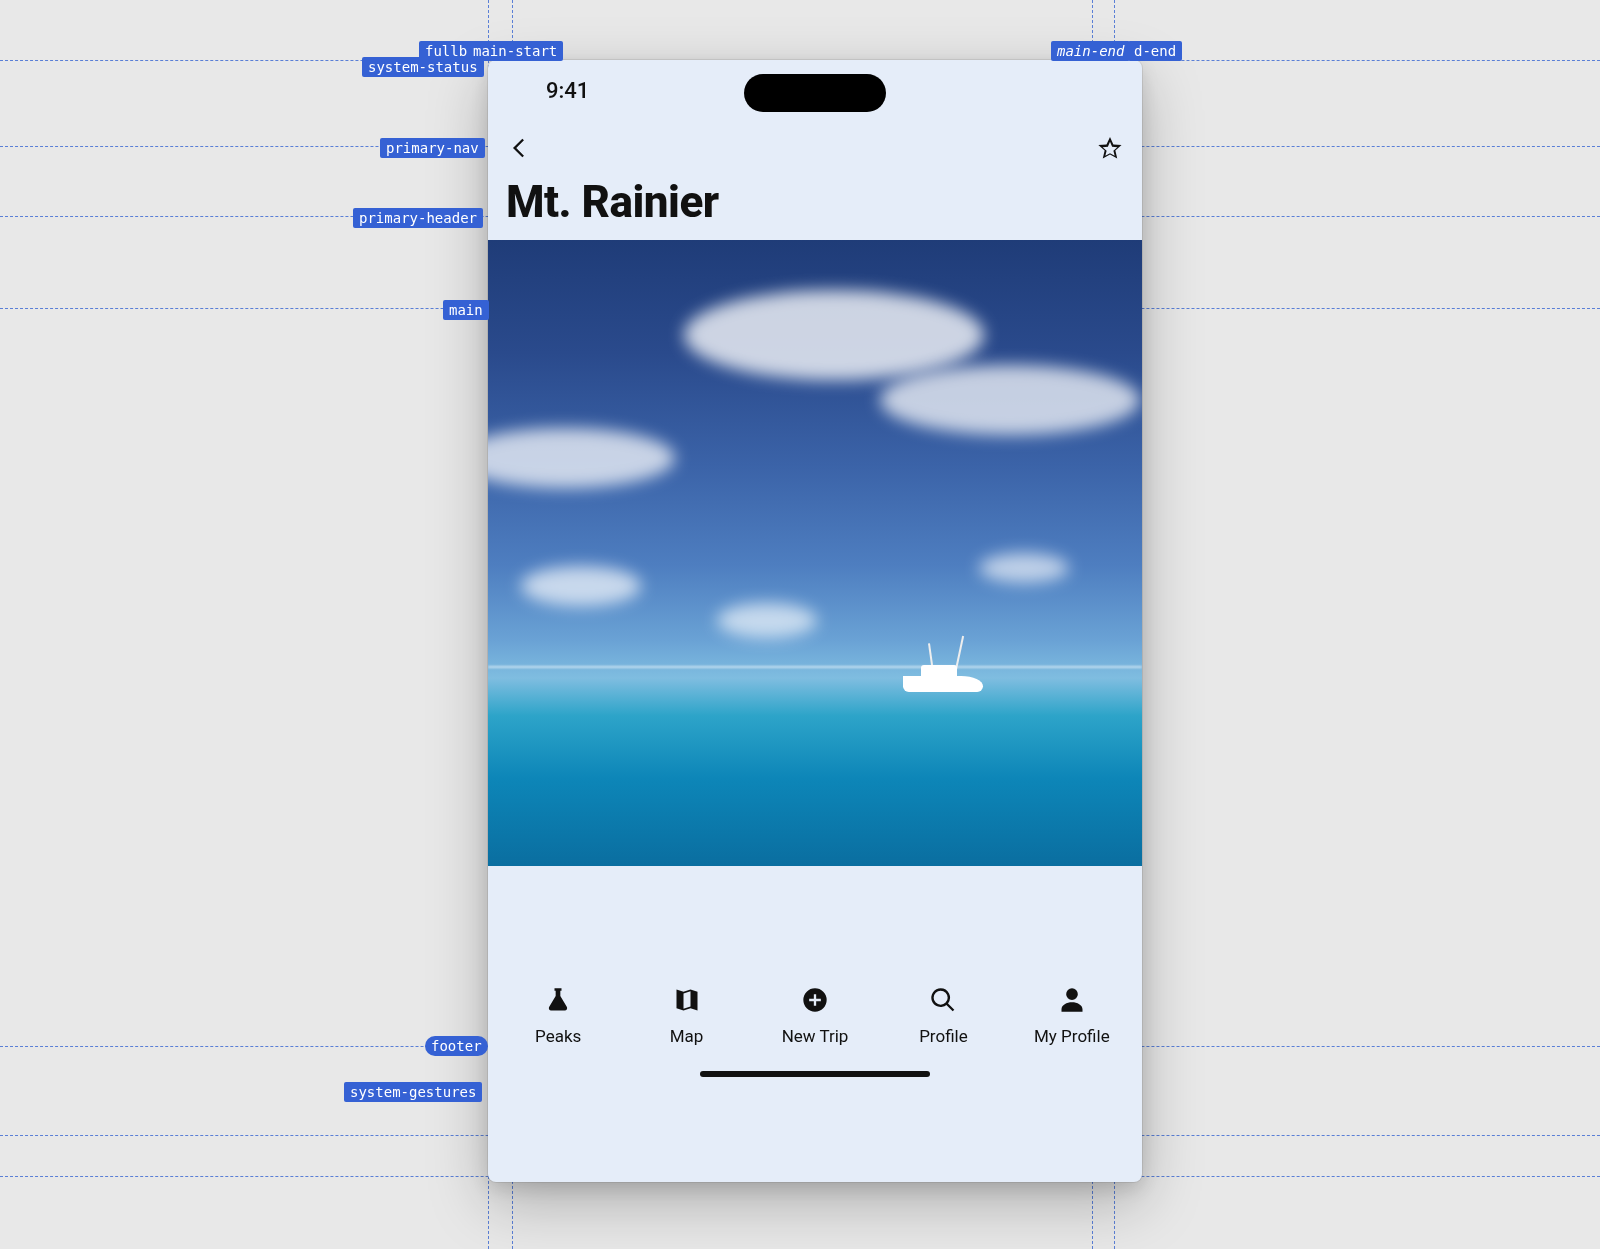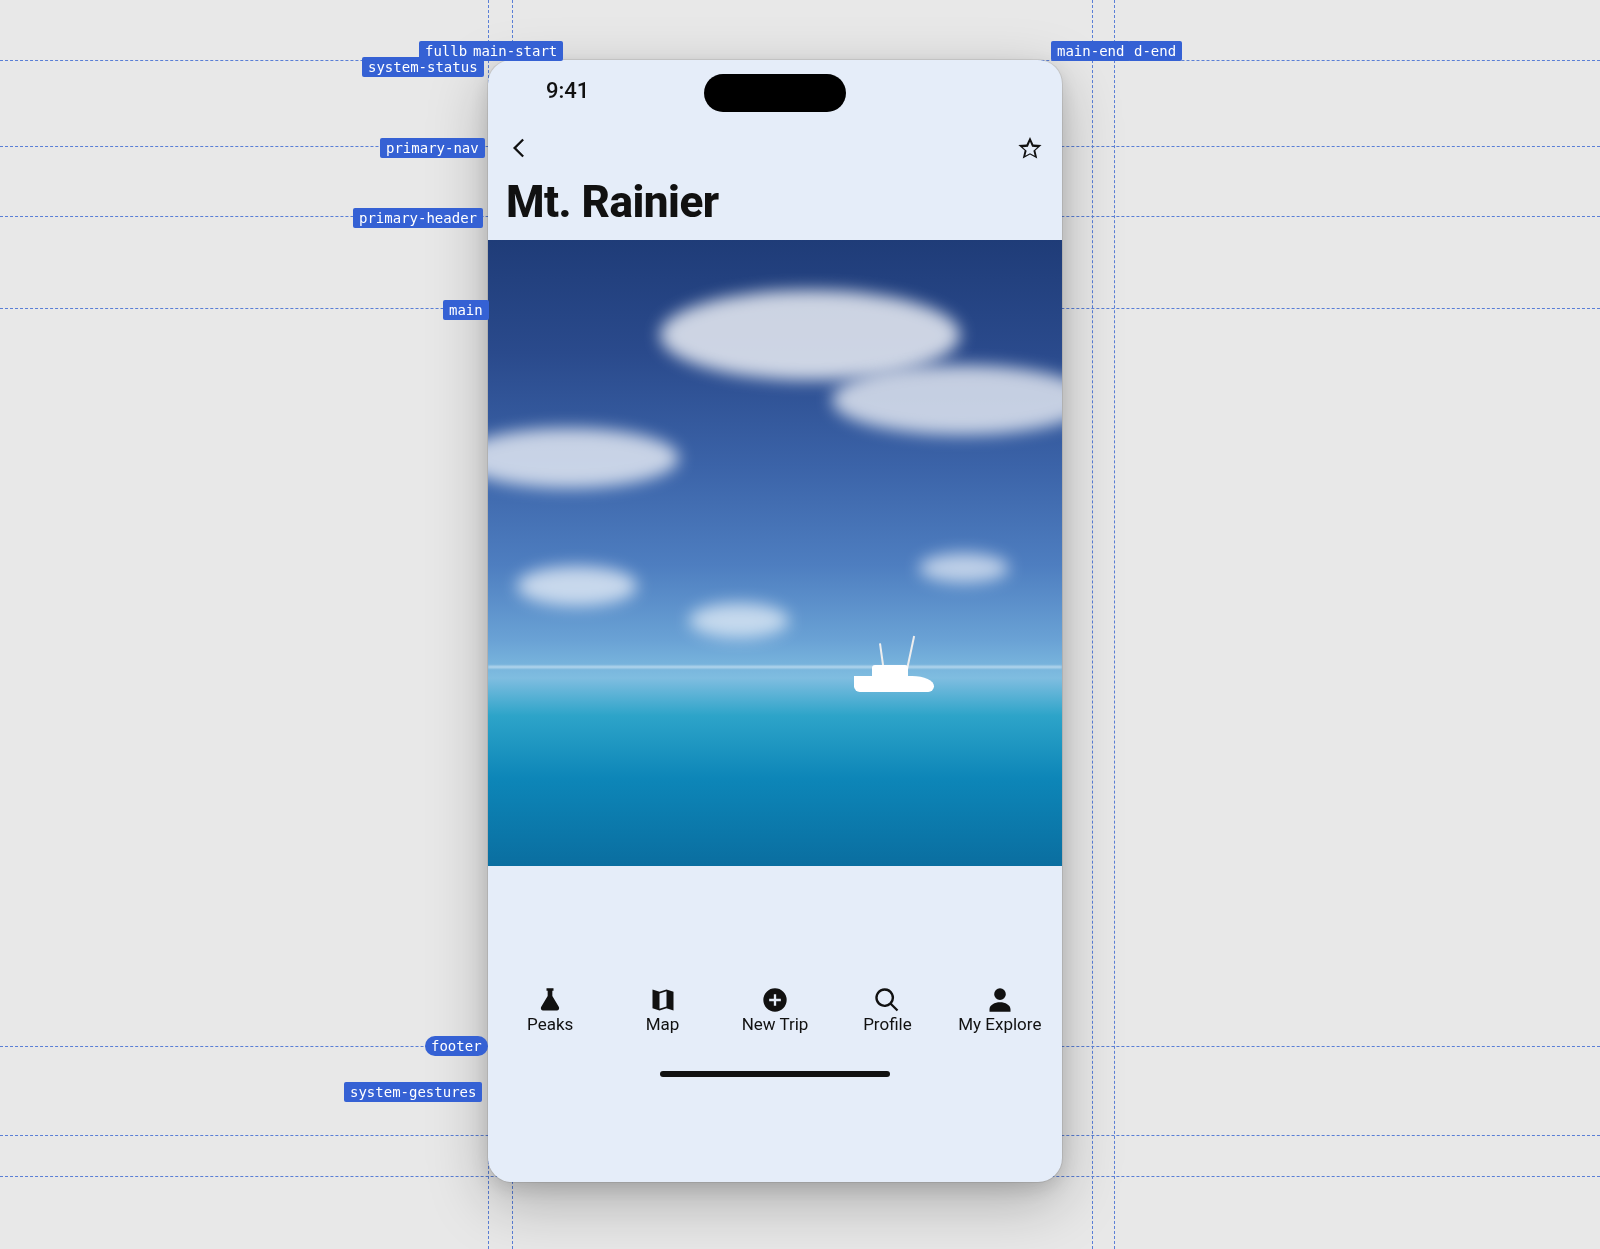--- a/index.html
+++ b/index.html
@@ -45,24 +45,24 @@
       white-space: nowrap;
       pointer-events: none;
       z-index: 50;
     }
 
     
     .device {
       position: absolute;
       left: 488px;
       top: 60px;
-      width: 574px;
+      width: 654px;
       height: 1122px;
       background: #e5edf9;
-      border-radius: 24px;
+      border-radius: 8px;
       box-shadow:
         0 0 0 1px rgba(0,0,0,0.08),
         0 20px 60px rgba(0,0,0,0.25),
         0 6px 18px rgba(0,0,0,0.12);
       overflow: hidden;
     }
 
     
     .status-bar {
       height: 60px;
@@ -217,21 +217,21 @@
       justify-content: space-around;
       align-items: flex-start;
       padding: 10px 6px 0;
       height: 78px;
     }
     .tab {
       flex: 1;
       display: flex;
       flex-direction: column;
       align-items: center;
-      gap: 0;
+      gap: 12px;
       cursor: pointer;
     }
     .tab svg {
       width: 28px;
       height: 28px;
       fill: #111;
     }
     .tab-label {
       font-size: 17px;
       color: #111;
@@ -263,21 +263,21 @@
 <div class="guide h" style="top:60px;"></div>
 <div class="guide h" style="top:146px;"></div>
 <div class="guide h" style="top:216px;"></div>
 <div class="guide h" style="top:308px;"></div>
 <div class="guide h" style="top:1046px;"></div>
 <div class="guide h" style="top:1135px;"></div>
 <div class="guide h" style="top:1176px;"></div>
 
 <div class="guide-label" style="left:419px; top:41px;">fullbleed</div>
 <div class="guide-label" style="left:467px; top:41px;">main-start</div>
-<div class="guide-label" style="left:1051px; top:41px;">main-end</div>
+<div class="guide-label" style="left:1051px; top:41px;font-style:italic;">main-end</div>
 <div class="guide-label" style="left:1128px; top:41px;">d-end</div>
 
 <div class="guide-label" style="left:362px; top:57px;">system-status</div>
 <div class="guide-label" style="left:380px; top:138px;">primary-nav</div>
 <div class="guide-label" style="left:353px; top:208px;">primary-header</div>
 <div class="guide-label" style="left:443px; top:300px;">main</div>
 <div class="guide-label" style="left:425px; top:1036px;border-radius:10px;">footer</div>
 <div class="guide-label" style="left:344px; top:1082px;">system-gestures</div>
 
 <div class="device">
@@ -345,21 +345,21 @@
     <div class="tab">
       <svg viewBox="0 0 24 24">
         <path d="M10 2a8 8 0 0 1 6.3 12.9l5.4 5.4-1.4 1.4-5.4-5.4A8 8 0 1 1 10 2zm0 2a6 6 0 1 0 0 12 6 6 0 0 0 0-12z"></path>
       </svg>
       <span class="tab-label">Profile</span>
     </div>
     <div class="tab">
       <svg viewBox="0 0 24 24">
         <path d="M12 12a5 5 0 1 0 0-10 5 5 0 0 0 0 10zm0 2c-4.5 0-9 2.3-9 6v2h18v-2c0-3.7-4.5-6-9-6z"></path>
       </svg>
-      <span class="tab-label">My Explore</span>
+      <span class="tab-label">My Profile</span>
     </div>
   </div>
 
   <div class="gesture-area">
     <div class="home-indicator"></div>
   </div>
 
 </div>
 
 </body></html>

